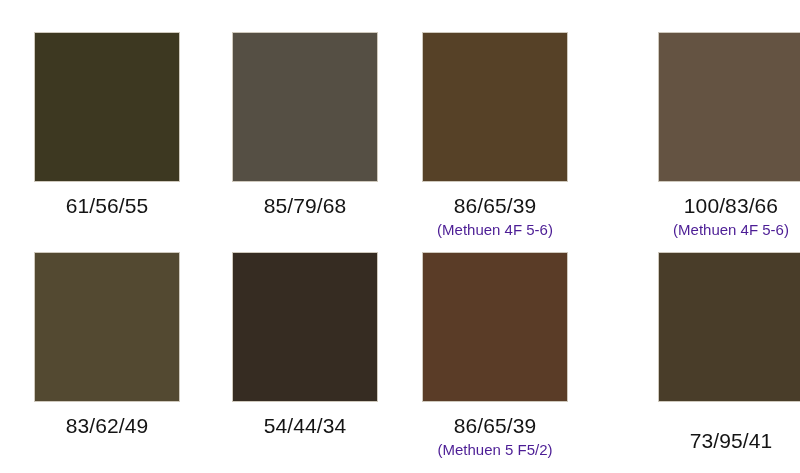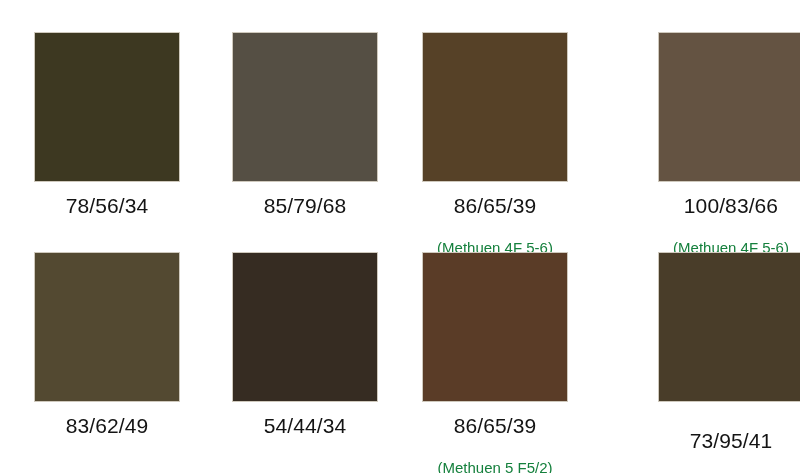--- a/index.html
+++ b/index.html
@@ -59,43 +59,43 @@
     font-size: 21px;
     line-height: 25px;
     letter-spacing: 0.1px;
     color: #141414;
     white-space: nowrap;
   }
 
   .methuen-label {
     font-size: 15px;
     line-height: 19px;
-    color: #15803d;
-    margin-top: 20px;
+    color: #4c1d95;
+    margin-top: 2px;
     white-space: nowrap;
   }
 
   .methuen-label:empty {
     display: none;
   }
 
   
   .label-shift-down .label-block {
     margin-top: 26px;
   }
 </style>
 </head>
 <body style="background: rgb(255, 255, 255); color: rgb(20, 20, 20);">
 
 <div id="plate">
 
   <div class="swatch-cell col-0 row-0">
     <div class="swatch-chip" style="background-color: rgb(61, 56, 33); border-color: rgb(207, 201, 189);"></div>
     <div class="label-block">
-      <div class="rgb-label">78/56/34</div>
+      <div class="rgb-label">61/56/55</div>
 
     </div>
   </div>
 
   <div class="swatch-cell col-1 row-0">
     <div class="swatch-chip" style="background-color: rgb(85, 79, 68); border-color: rgb(207, 201, 189);"></div>
     <div class="label-block">
       <div class="rgb-label">85/79/68</div>
 
     </div>

